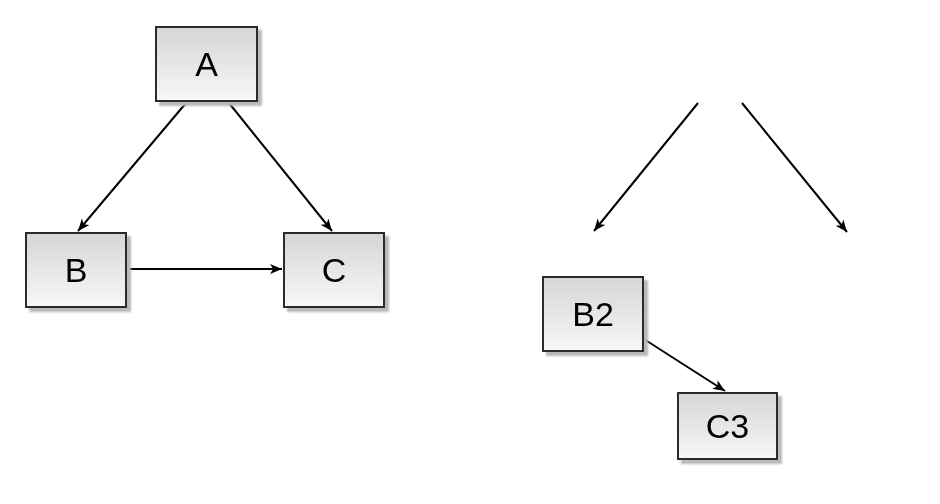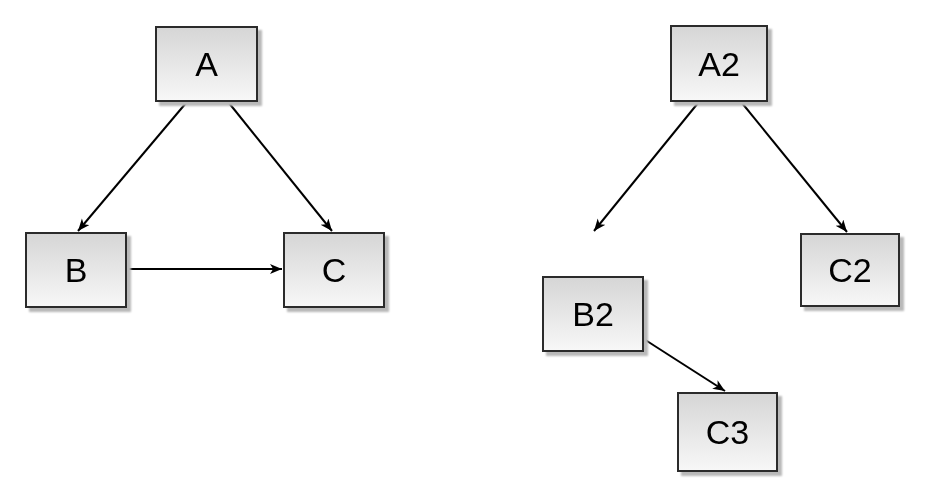--- a/index.html
+++ b/index.html
@@ -61,25 +61,19 @@
 
 <div class="node" style="left: 155px; top: 26px; width: 103px; height: 76px;">
       <span>A</span>
     </div>
     <div class="node" style="left: 25px; top: 232px; width: 102px; height: 76px;">
       <span>B</span>
     </div>
     <div class="node" style="left: 283px; top: 232px; width: 102px; height: 76px;">
       <span>C</span>
     </div>
-    <div class="node" style="left: 670px; top: 25px; width: 98px; height: 77px;">
-      <span>A2</span>
-    </div>
     <div class="node" style="left: 542px; top: 232px; width: 102px; height: 76px; margin-top: 44px;">
       <span>B2</span>
     </div>
-    <div class="node" style="left: 800px; top: 233px; width: 100px; height: 74px;">
-      <span>C2</span>
-    </div>
-    <div class="node" style="left: 677px; top: 392px; width: 101px; height: 80px; justify-content: center;">
+    <div class="node" style="left: 677px; top: 392px; width: 101px; height: 68px; justify-content: center;">
       <span>C3</span>
     </div>
   </div>
 
 </body></html>

